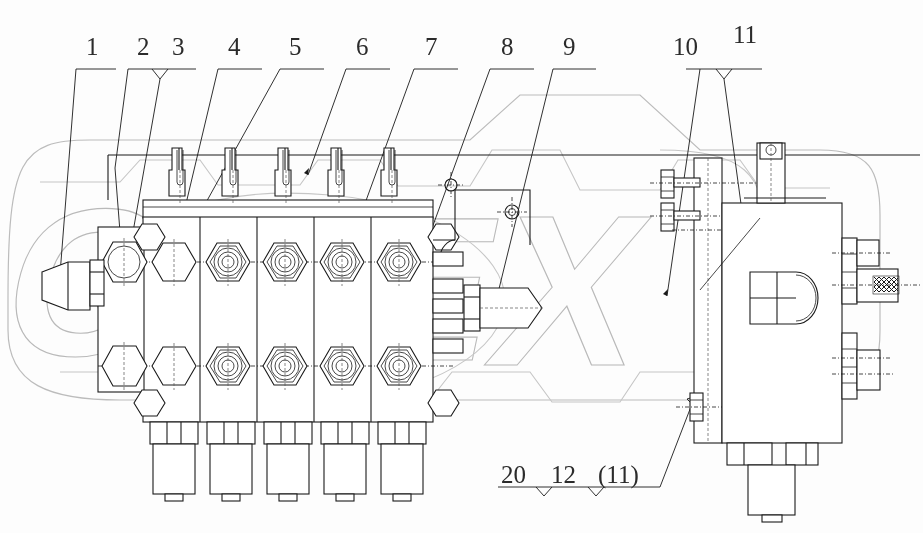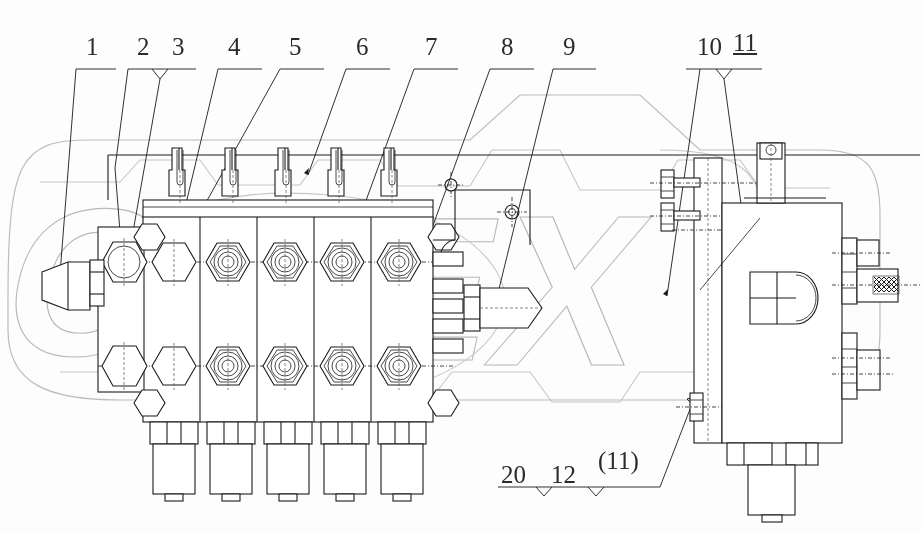--- a/index.html
+++ b/index.html
@@ -456,20 +456,20 @@
 
   <div class="callout-num" style="left:86px; top:34px;">1</div>
   <div class="callout-num" style="left:137px; top:34px;">2</div>
   <div class="callout-num" style="left:172px; top:34px;">3</div>
   <div class="callout-num" style="left:228px; top:34px;">4</div>
   <div class="callout-num" style="left:289px; top:34px;">5</div>
   <div class="callout-num" style="left:356px; top:34px;">6</div>
   <div class="callout-num" style="left:425px; top:34px;">7</div>
   <div class="callout-num" style="left:501px; top:34px;">8</div>
   <div class="callout-num" style="left:563px; top:34px;">9</div>
-  <div class="callout-num" style="left:697px; top:34px;">10</div>
-  <div class="callout-num" style="left:733px; top:30px;text-decoration:underline;">11</div>
+  <div class="callout-num" style="left:673px; top:34px;">10</div>
+  <div class="callout-num" style="left:733px; top:22px;">11</div>
 
   <div class="callout-num" style="left:501px; top:462px;">20</div>
   <div class="callout-num" style="left:551px; top:462px;text-align:right;">12</div>
-  <div class="callout-num" style="left:598px; top:448px;">(11)</div>
+  <div class="callout-num" style="left:598px; top:462px;">(11)</div>
 
 </div>
 
 </body></html>

